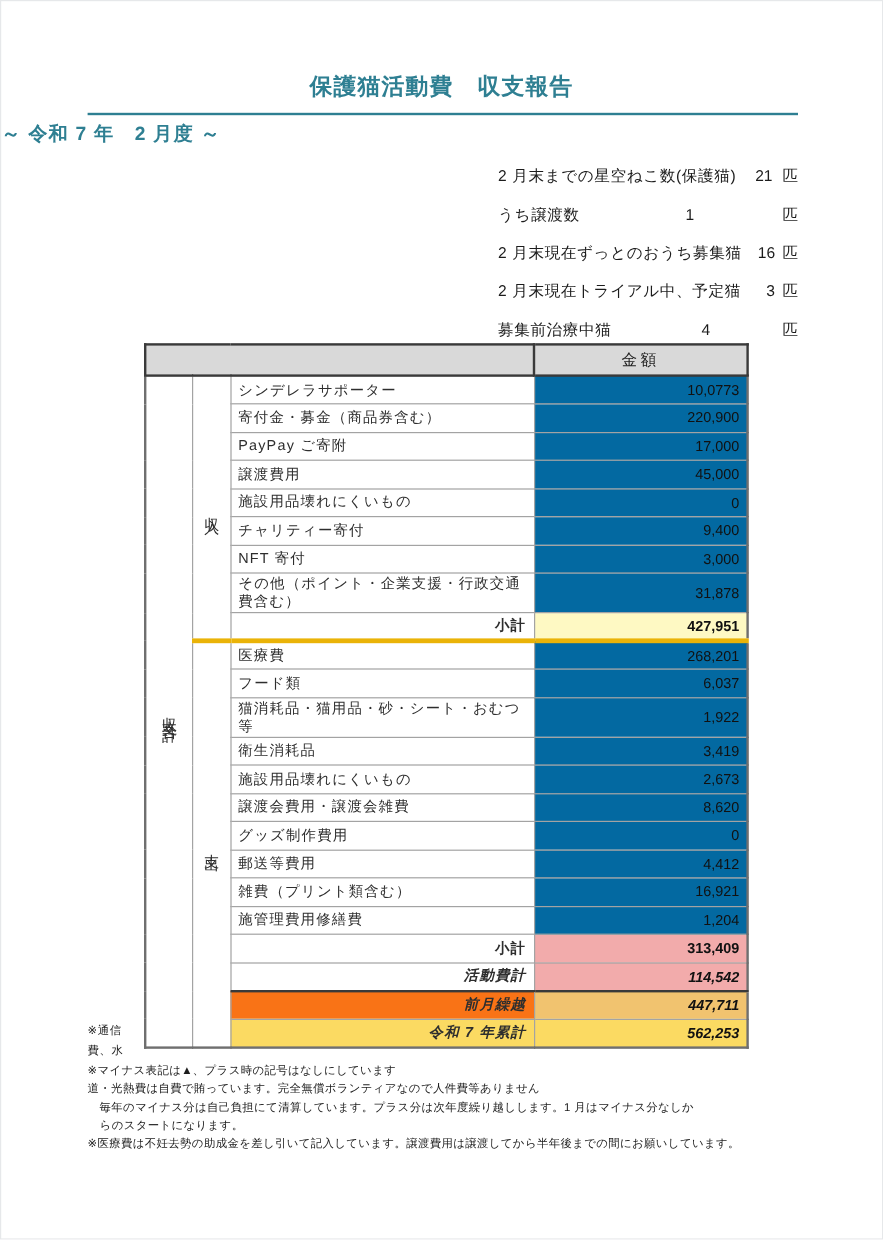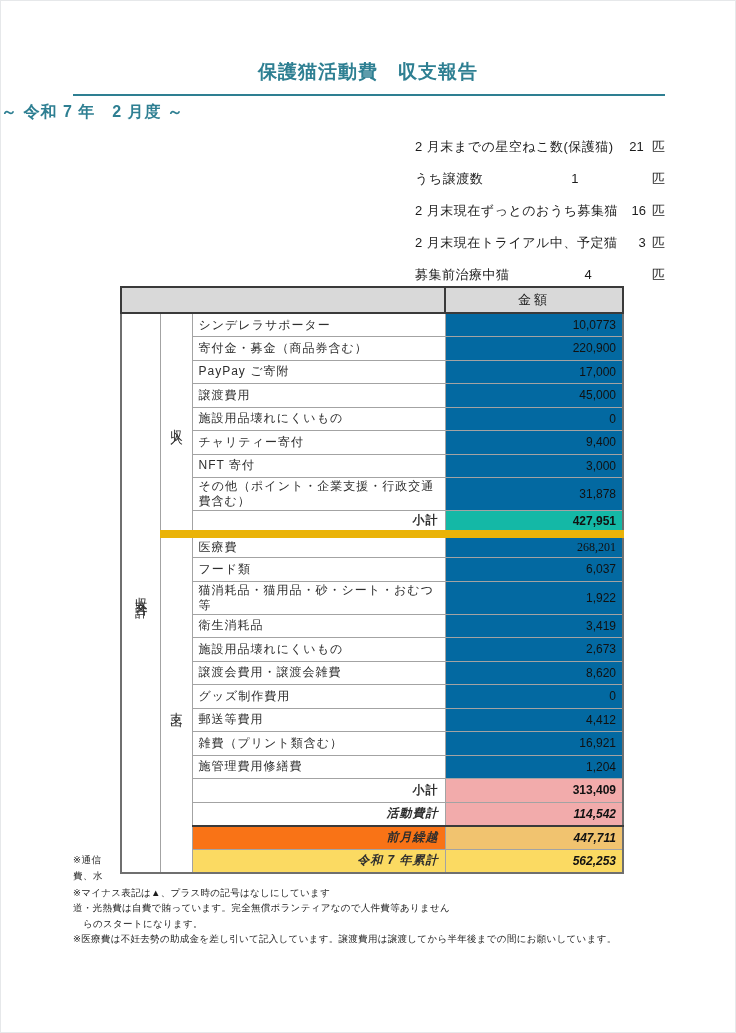--- a/index.html
+++ b/index.html
@@ -53,21 +53,21 @@
   }
   td.vcell{
     writing-mode:vertical-rl;text-orientation:upright;
     text-align:center;vertical-align:middle;
     font-size:12.5px;letter-spacing:3px;color:#2e2e2e;background:#fff;
     padding:2px 0;
   }
   td.sub-label{text-align:right;font-weight:bold;font-size:12px;margin-top:48px;}
   .bold{font-weight:bold;}
   .ital{font-style:italic;font-weight:bold;}
-  tr.sec-start td{border-top:8px solid #eab308;font-family:Liberation Serif, serif;}
+  tr.sec-start td{border-top:4px solid #eab308;}
   tr.carry-row td{border-top:2px solid #3a3a3a;}
   tr.year-row td{border-top:1px solid #4a4a4a;}
   
   .fn-left{
     position:absolute;left:72px;top:851px;width:34px;
     font-size:9.5px;line-height:15.5px;color:#1c1c1c;letter-spacing:0.5px;
   }
   .fn-block{
     position:absolute;left:72px;top:884px;width:620px;
     font-size:9.5px;line-height:15.3px;color:#1c1c1c;letter-spacing:0.3px;
@@ -154,21 +154,21 @@
       <tr>
         <td class="item">NFT 寄付</td>
         <td class="amt">3,000</td>
       </tr>
       <tr>
         <td class="item">その他（ポイント・企業支援・行政交通費含む）</td>
         <td class="amt">31,878</td>
       </tr>
       <tr>
         <td class="item sub-label">小計</td>
-        <td class="amt bold" style="background-color: #14b8a6;">427,951</td>
+        <td class="amt bold" style="background-color: #fef9c3;">427,951</td>
       </tr>
       <tr class="sec-start">
         <td class="vcell" rowspan="14">支出</td>
         <td class="item">医療費</td>
         <td class="amt">268,201</td>
       </tr>
       <tr>
         <td class="item">フード類</td>
         <td class="amt">6,037</td>
       </tr>
@@ -220,17 +220,18 @@
         <td class="item sub-label ital" style="background-color: rgb(251, 218, 98);">令和 7 年累計</td>
         <td class="amt ital" style="background-color: rgb(251, 218, 98);">562,253</td>
       </tr>
     </tbody>
   </table>
 
   <div class="fn-left">※通信費、水</div>
   <div class="fn-block">
     <div>※マイナス表記は▲、プラス時の記号はなしにしています</div>
     <div>道・光熱費は自費で賄っています。完全無償ボランティアなので人件費等ありません</div>
+    <div class="indent">毎年のマイナス分は自己負担にて清算しています。プラス分は次年度繰り越しします。1 月はマイナス分なしか</div>
     <div class="indent">らのスタートになります。</div>
     <div>※医療費は不妊去勢の助成金を差し引いて記入しています。譲渡費用は譲渡してから半年後までの間にお願いしています。</div>
   </div>
 
 </div>
 
 </body></html>

